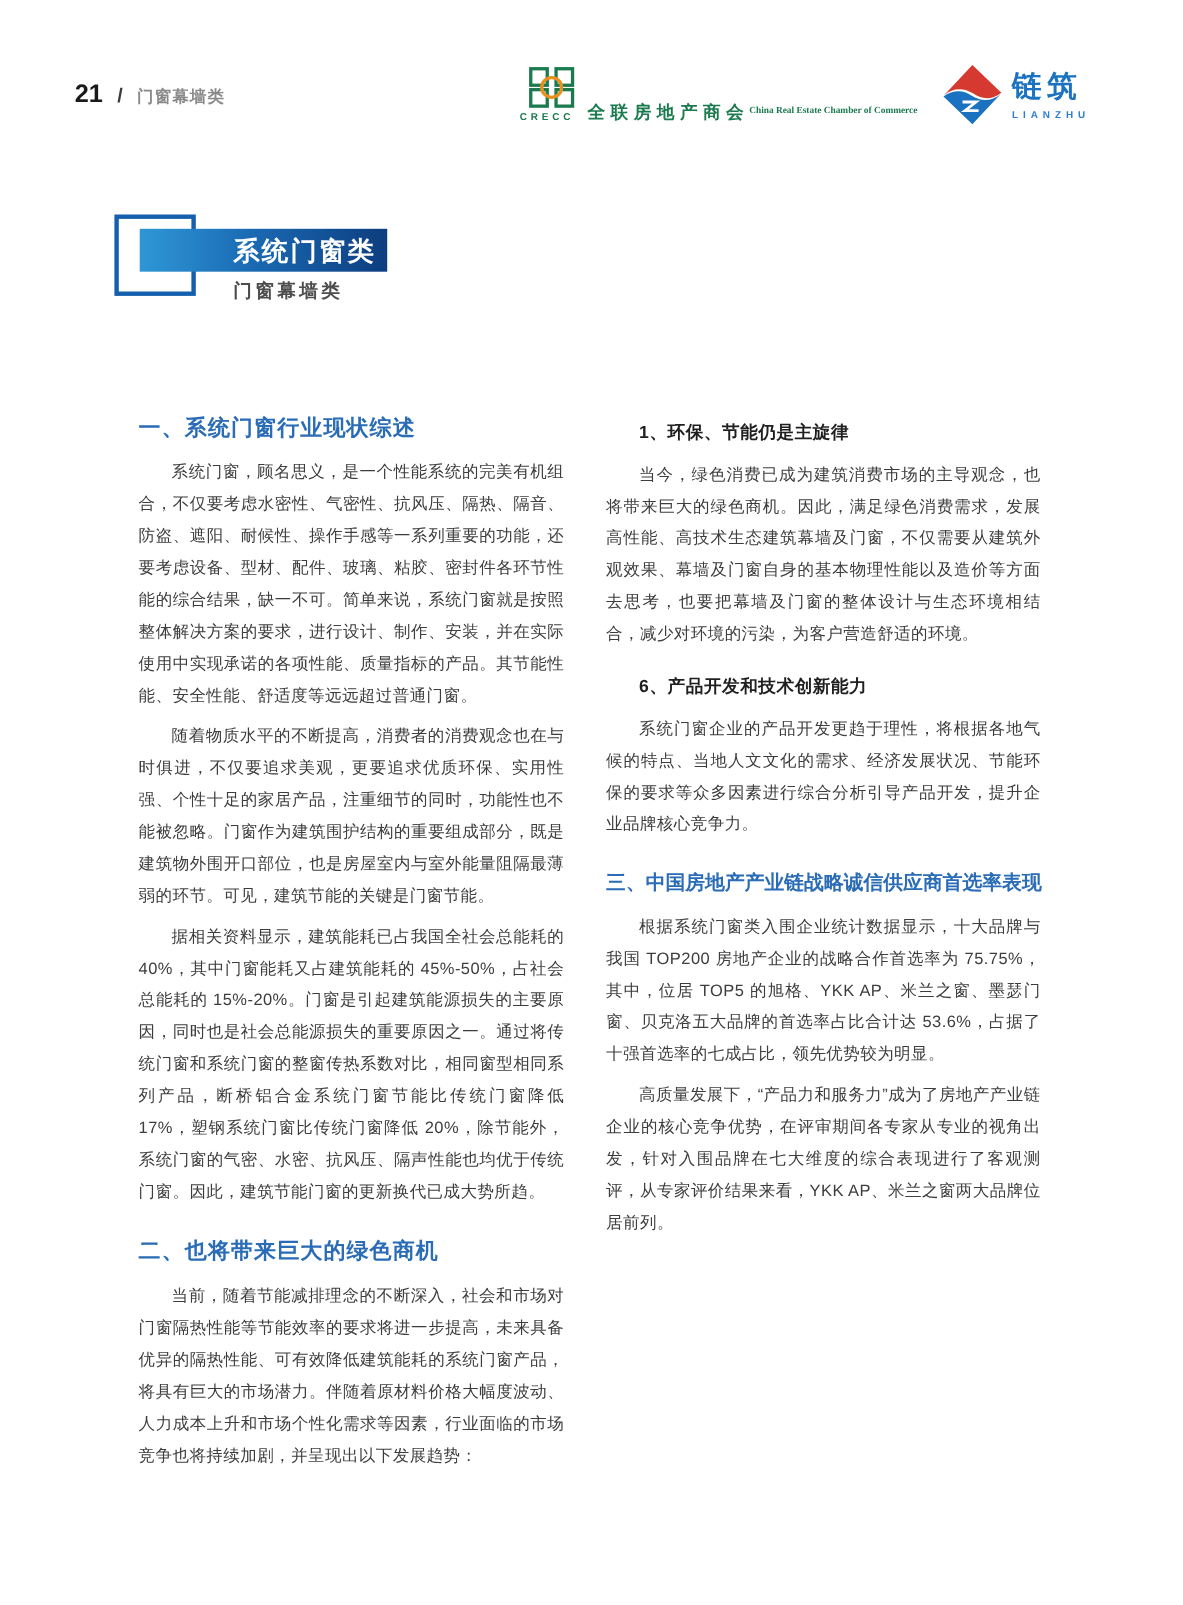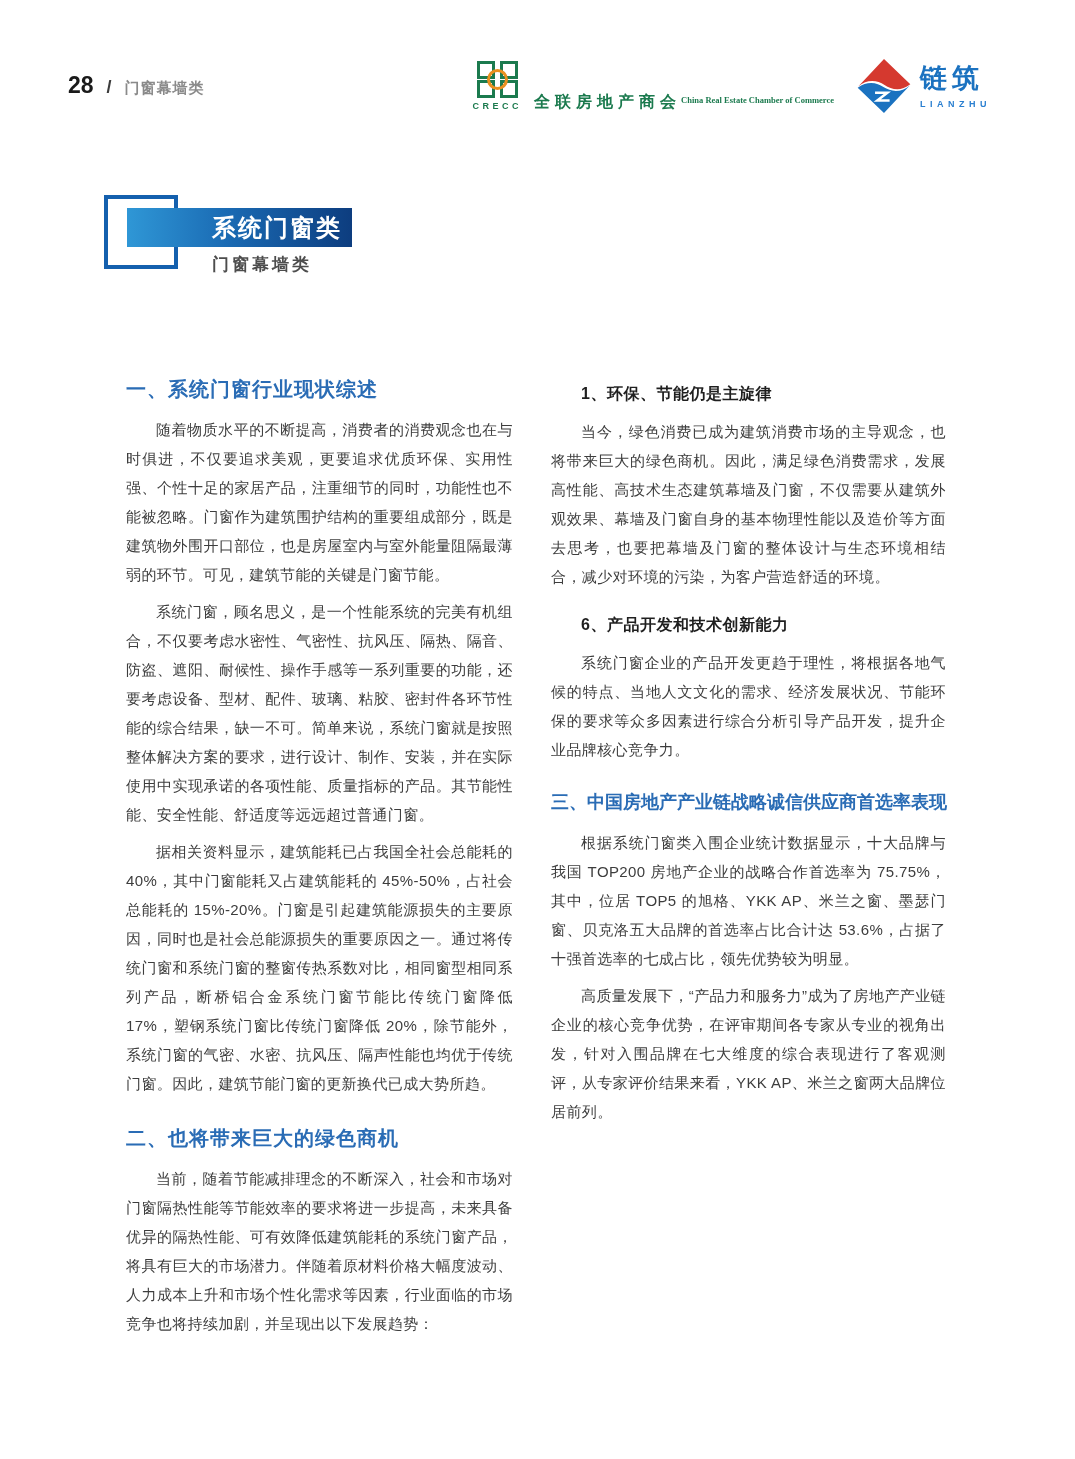--- a/index.html
+++ b/index.html
@@ -10,21 +10,21 @@
   }
   
   .page-header{position:absolute;top:72px;left:68px;display:flex;align-items:baseline;}
   .page-num{font-size:23px;font-weight:bold;color:#1a1a1a;}
   .page-slash{margin:0 13px;font-size:18px;font-weight:bold;color:#3c3c3c;}
   .page-section{font-size:15px;font-weight:bold;color:#8a8a8a;letter-spacing:1px;}
 
   
   .logos{position:absolute;top:58px;right:84px;display:flex;align-items:center;gap:22px;}
   .crecc{display:flex;align-items:center;gap:12px;}
-  .crecc-mark{display:flex;flex-direction:column;align-items:center;}
+  .crecc-mark{display:flex;flex-direction:column;align-items:flex-end;}
   .crecc-grid{position:relative;width:41px;height:37px;}
   .crecc-sq{position:absolute;width:12px;height:12px;border:3px solid #1b7a4e;}
   .sq1{left:0;top:0;} .sq2{right:0;top:0;} .sq3{left:0;bottom:0;} .sq4{right:0;bottom:0;}
   .crecc-ring{position:absolute;left:50%;top:50%;width:15px;height:15px;margin:-10.5px 0 0 -10.5px;
     border:3px solid #e9901f;border-radius:50%;background:transparent;}
   .crecc-acronym{font-size:9px;font-weight:bold;color:#1b7a4e;letter-spacing:3.5px;margin-top:3px;}
   .crecc-names{display:flex;flex-direction:row;margin-top:33px;}
   .crecc-cn{font-size:16px;font-weight:bold;color:#1b7a4e;letter-spacing:5px;white-space:nowrap;}
   .crecc-en{font-size:8.5px;font-weight:bold;color:#1b7a4e;font-family:"Liberation Serif",serif;white-space:nowrap;margin-top:3px;}
   .lianzhu{display:flex;align-items:center;gap:8px;}
@@ -51,21 +51,21 @@
   .h-blue{font-size:20px;font-weight:bold;color:#2a6cb5;margin:2px 0 13px 0;letter-spacing:1px;line-height:26px;white-space:nowrap;}
   .h-blue.long{font-size:18px;letter-spacing:0;margin-top:25px;}
   .h-blue.mt{margin-top:27px;}
   .h-sub{font-size:16px;font-weight:bold;color:#1f1f1f;margin:5px 0 9px 0;padding-left:30px;letter-spacing:0.5px;}
   .h-sub.mt{margin-top:19px;}
 </style>
 </head>
 <body>
 
 <div class="page-header">
-  <span class="page-num">28</span>
+  <span class="page-num">21</span>
   <span class="page-slash">/</span>
   <span class="page-section">门窗幕墙类</span>
 </div>
 
 <div class="logos">
   <div class="crecc">
     <div class="crecc-mark">
       <div class="crecc-grid">
         <div class="crecc-sq sq1"></div>
           <div class="crecc-sq sq2"></div>
@@ -96,22 +96,22 @@
 <div class="banner">
   <div class="banner-frame"></div>
   <div class="banner-bar">系统门窗类</div>
   <div class="banner-sub">门窗幕墙类</div>
 </div>
 
 <div class="content">
 
   <div class="col">
     <div class="h-blue">一、系统门窗行业现状综述</div>
+    <p>系统门窗，顾名思义，是一个性能系统的完美有机组合，不仅要考虑水密性、气密性、抗风压、隔热、隔音、防盗、遮阳、耐候性、操作手感等一系列重要的功能，还要考虑设备、型材、配件、玻璃、粘胶、密封件各环节性能的综合结果，缺一不可。简单来说，系统门窗就是按照整体解决方案的要求，进行设计、制作、安装，并在实际使用中实现承诺的各项性能、质量指标的产品。其节能性能、安全性能、舒适度等远远超过普通门窗。</p>
     <p>随着物质水平的不断提高，消费者的消费观念也在与时俱进，不仅要追求美观，更要追求优质环保、实用性强、个性十足的家居产品，注重细节的同时，功能性也不能被忽略。门窗作为建筑围护结构的重要组成部分，既是建筑物外围开口部位，也是房屋室内与室外能量阻隔最薄弱的环节。可见，建筑节能的关键是门窗节能。</p>
-    <p>系统门窗，顾名思义，是一个性能系统的完美有机组合，不仅要考虑水密性、气密性、抗风压、隔热、隔音、防盗、遮阳、耐候性、操作手感等一系列重要的功能，还要考虑设备、型材、配件、玻璃、粘胶、密封件各环节性能的综合结果，缺一不可。简单来说，系统门窗就是按照整体解决方案的要求，进行设计、制作、安装，并在实际使用中实现承诺的各项性能、质量指标的产品。其节能性能、安全性能、舒适度等远远超过普通门窗。</p>
     <p>据相关资料显示，建筑能耗已占我国全社会总能耗的 40%，其中门窗能耗又占建筑能耗的 45%-50%，占社会总能耗的 15%-20%。门窗是引起建筑能源损失的主要原因，同时也是社会总能源损失的重要原因之一。通过将传统门窗和系统门窗的整窗传热系数对比，相同窗型相同系列产品，断桥铝合金系统门窗节能比传统门窗降低 17%，塑钢系统门窗比传统门窗降低 20%，除节能外，系统门窗的气密、水密、抗风压、隔声性能也均优于传统门窗。因此，建筑节能门窗的更新换代已成大势所趋。</p>
     <div class="h-blue mt">二、也将带来巨大的绿色商机</div>
     <p>当前，随着节能减排理念的不断深入，社会和市场对门窗隔热性能等节能效率的要求将进一步提高，未来具备优异的隔热性能、可有效降低建筑能耗的系统门窗产品，将具有巨大的市场潜力。伴随着原材料价格大幅度波动、人力成本上升和市场个性化需求等因素，行业面临的市场竞争也将持续加剧，并呈现出以下发展趋势：</p>
   </div>
 
   <div class="col">
     <div class="h-sub">1、环保、节能仍是主旋律</div>
     <p>当今，绿色消费已成为建筑消费市场的主导观念，也将带来巨大的绿色商机。因此，满足绿色消费需求，发展高性能、高技术生态建筑幕墙及门窗，不仅需要从建筑外观效果、幕墙及门窗自身的基本物理性能以及造价等方面去思考，也要把幕墙及门窗的整体设计与生态环境相结合，减少对环境的污染，为客户营造舒适的环境。</p>
     <div class="h-sub mt">6、产品开发和技术创新能力</div>
     <p>系统门窗企业的产品开发更趋于理性，将根据各地气候的特点、当地人文文化的需求、经济发展状况、节能环保的要求等众多因素进行综合分析引导产品开发，提升企业品牌核心竞争力。</p>

